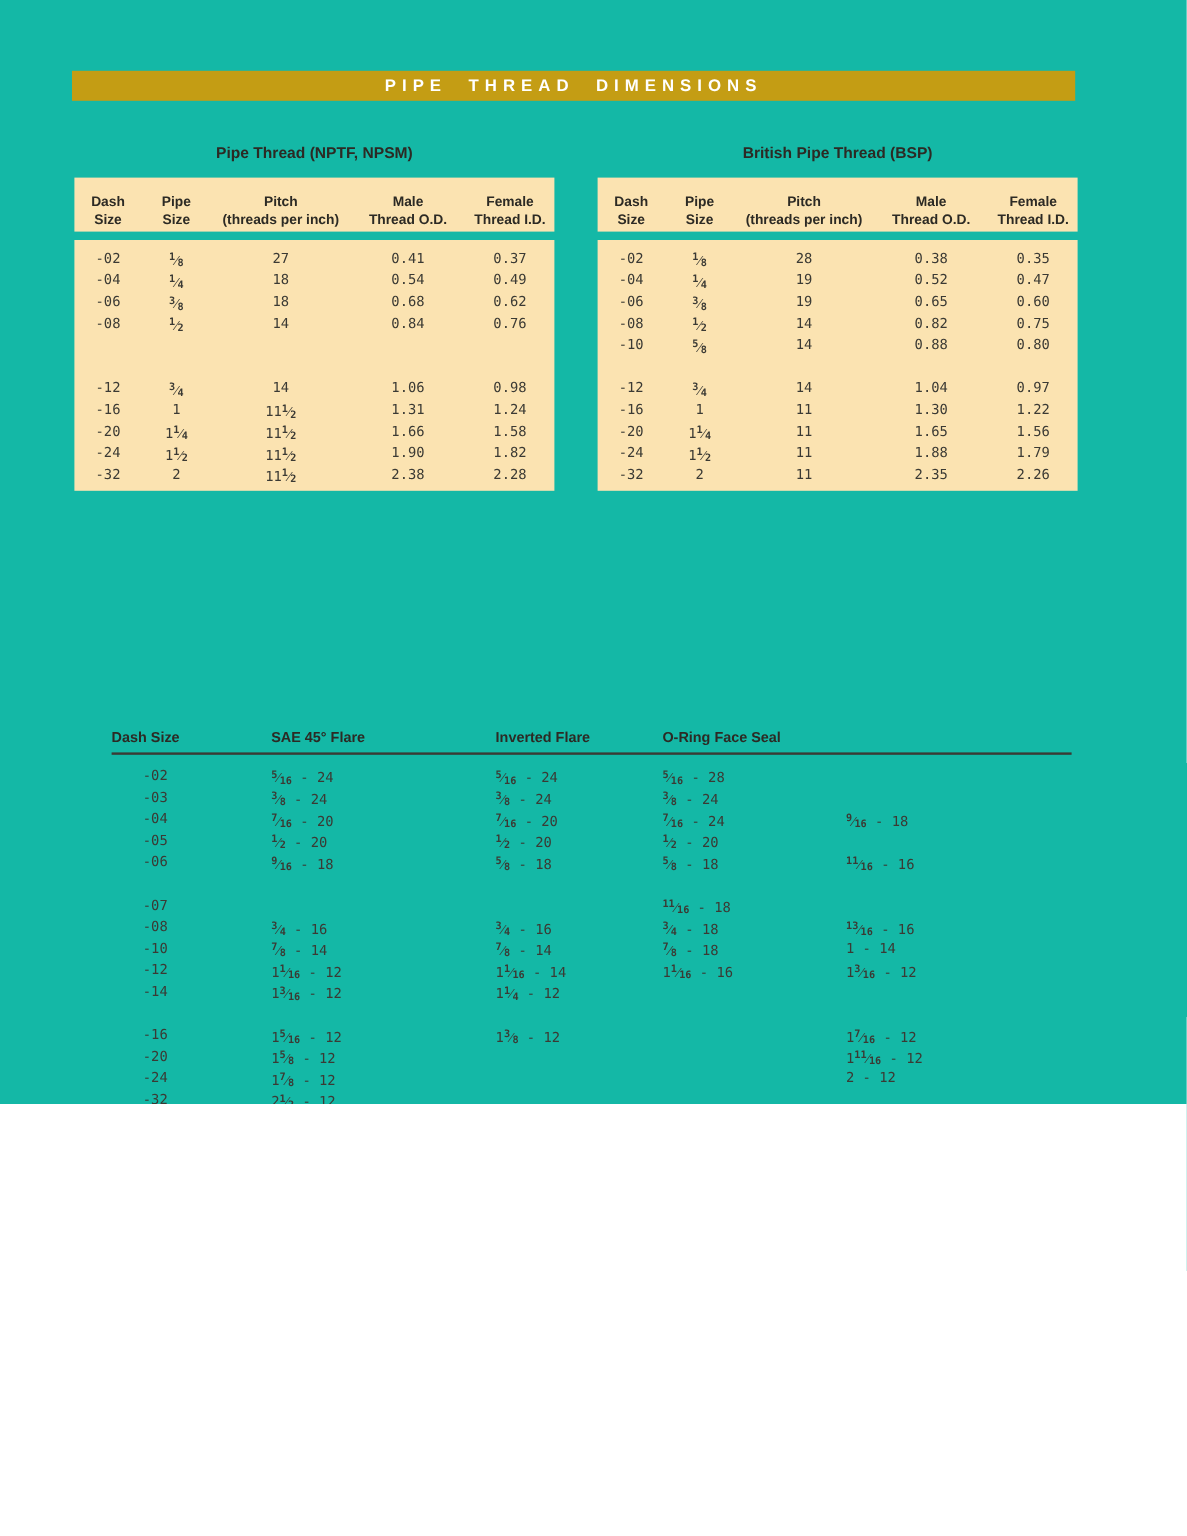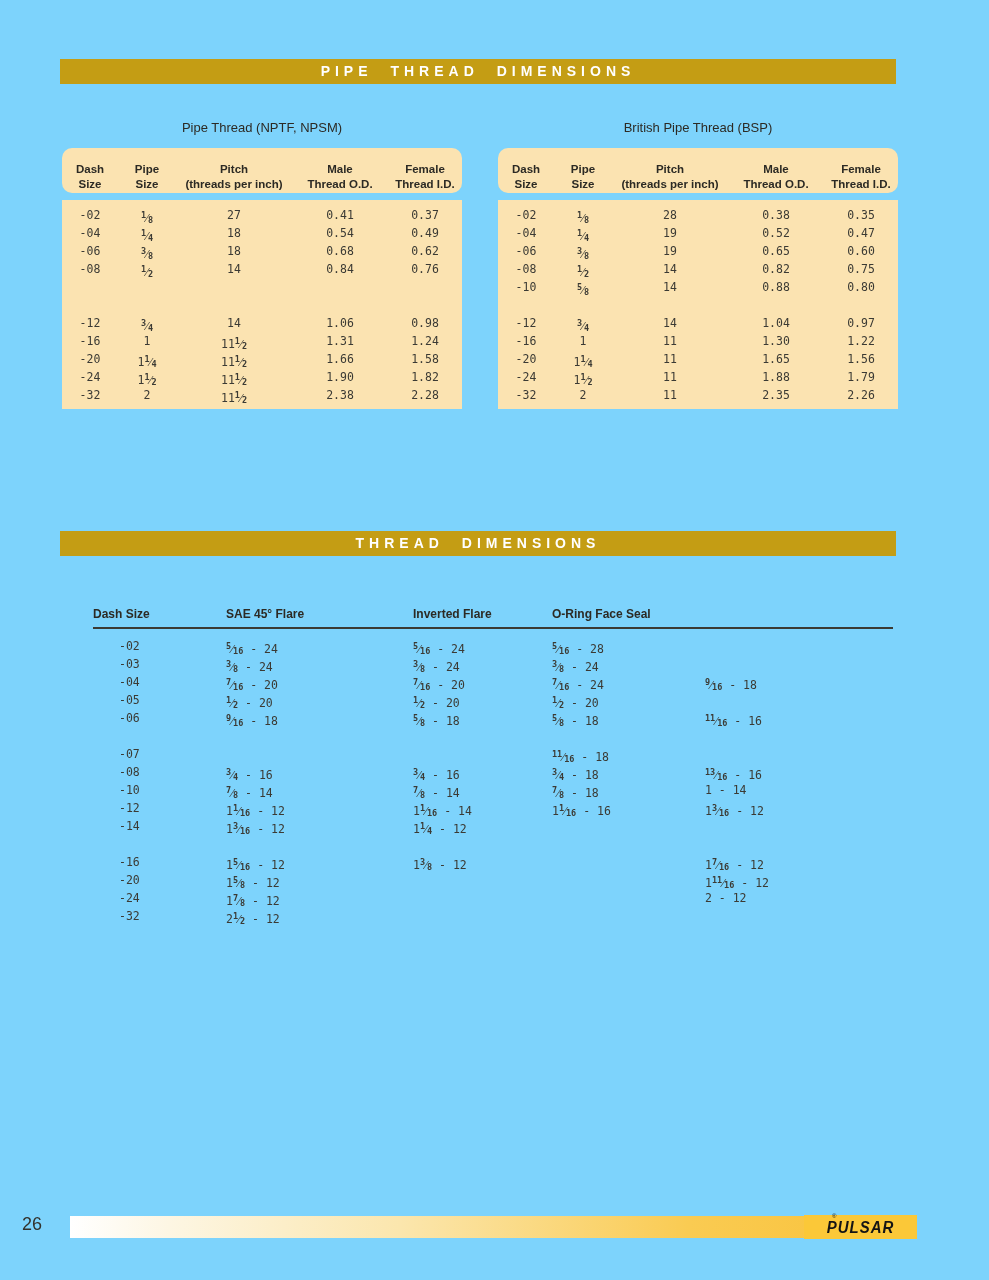--- a/index.html
+++ b/index.html
@@ -1,39 +1,39 @@
 <!DOCTYPE html>
 <html><head>
 <meta charset="utf-8">
 <style>
   * { margin:0; padding:0; box-sizing:border-box; }
   html,body { background:#ffffff; }
   .page {
-    position:relative; width:989px; height:1280px; background:#7dd3fc;
+    position:relative; width:989px; height:920px; background:#14b8a6;
     font-family:"Liberation Sans", sans-serif; color:#3b3a34; overflow:hidden;
   }
   .banner {
     position:absolute; left:60px; width:836px; height:25px; background:#C49D14;
     color:#ffffff; text-align:center; line-height:25px; font-weight:bold;
     font-size:14px; letter-spacing:5px; word-spacing:9px;
   }
   #banner1 { top:59px; }
   #banner2 { top:531px; }
 
   .tbl-title {
     position:absolute; width:400px; top:120px; text-align:center;
-    font-weight:normal; font-size:13px; color:#2c2a24;
+    font-weight:bold; font-size:13px; color:#2c2a24;
   }
   .left-col  { left:62px; }
   .right-col { left:498px; }
 
   .head-band {
     position:absolute; top:148px; height:45px; width:400px; background:#FBE3B1;
     display:grid; grid-template-columns:56px 58px 116px 96px 74px;
-    align-items:center; padding-top:12px;border-radius:10px;
+    align-items:center; padding-top:12px;
   }
   .hcell { text-align:center; font-weight:bold; font-size:11.5px; line-height:15px; color:#2c2a24; }
 
   .data-band {
     position:absolute; top:200px; height:209px; width:400px; background:#FBE3B1;
     display:grid; grid-template-columns:56px 58px 116px 96px 74px;
     grid-auto-rows:18px; padding-top:6px;
   }
   .dcell {
     text-align:center; font-size:11.5px; line-height:18px; color:#3b3a34;
@@ -242,23 +242,20 @@
       <div class="dcell">11</div>
       <div class="dcell">1.88</div>
       <div class="dcell">1.79</div>
       <div class="dcell">-32</div>
       <div class="dcell">2</div>
       <div class="dcell">11</div>
       <div class="dcell">2.35</div>
       <div class="dcell">2.26</div>
     </div>
 
-  <div id="banner2" class="banner">
-    <span>THREAD DIMENSIONS</span>
-  </div>
 
 
   <div id="t2-head">
       <div class="t2-hcell">
         <div>Dash Size</div>
       </div>
       <div class="t2-hcell">
         <div>SAE 45° Flare</div>
       </div>
       <div class="t2-hcell">

